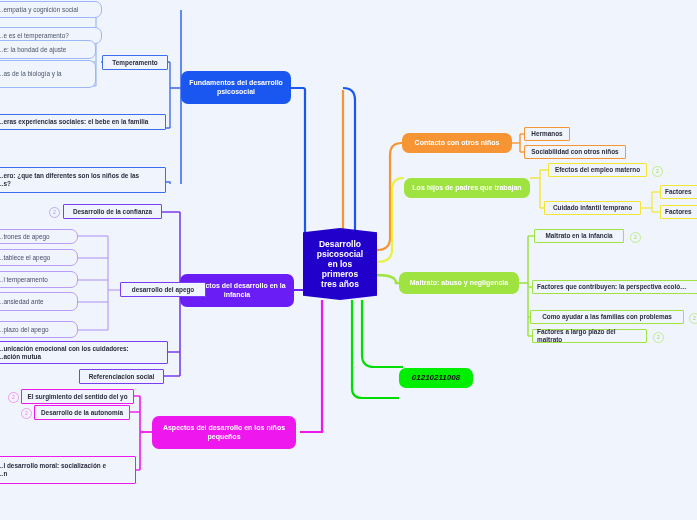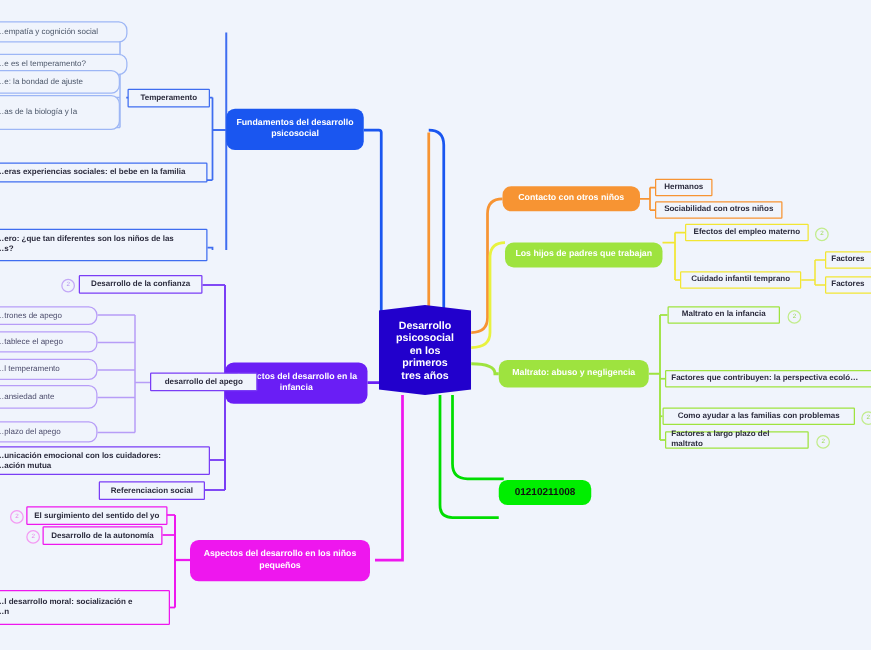--- a/index.html
+++ b/index.html
@@ -2,21 +2,21 @@
 <html><head>
 <meta charset="utf-8">
 <style>
   html,body{margin:0;padding:0;}
   body{
     width:697px;height:520px;overflow:hidden;
     background:#f0f4fc;
     font-family:"Liberation Sans", sans-serif;
     position:relative;
   }
-  #canvas{position:absolute;left:0;top:16px;width:697px;height:488px;}
+  #canvas{position:absolute;left:0;top:0;width:697px;height:488px;}
   svg.links{position:absolute;left:0;top:0;width:697px;height:520px;pointer-events:none;}
 
   .node{
     position:absolute;
     box-sizing:border-box;
     display:flex;align-items:center;justify-content:center;
     text-align:center;
     line-height:1.2;
     white-space:pre-wrap;
   }
@@ -233,15 +233,15 @@
   <div class="badge lime" style="left:630px;top:232px;">2</div>
 
   <div class="node leaf sq lime bold b2" style="left:532px;top:280px;width:174px;height:14px;">Factores que contribuyen: la perspectiva ecoló…</div>
 
   <div class="node leaf sq lime bold b2" style="left:530px;top:310px;width:154px;height:14px;justify-content:center;">Como ayudar a las familias con problemas</div>
   <div class="badge lime" style="left:689px;top:313px;">2</div>
 
   <div class="node leaf sq lime bold b2" style="left:532px;top:329px;width:115px;height:14px;justify-content:center;">Factores a largo plazo del maltrato</div>
   <div class="badge lime" style="left:653px;top:332px;">2</div>
 
-  <div class="node fill green2" style="left:399px;top:368px;width:74px;height:20px;font-size:8px;">01210211008</div>
+  <div class="node fill green2" style="left:399px;top:368px;width:74px;height:20px;font-size:8px;font-style:italic;">01210211008</div>
 
 </div>
 
 </body></html>

